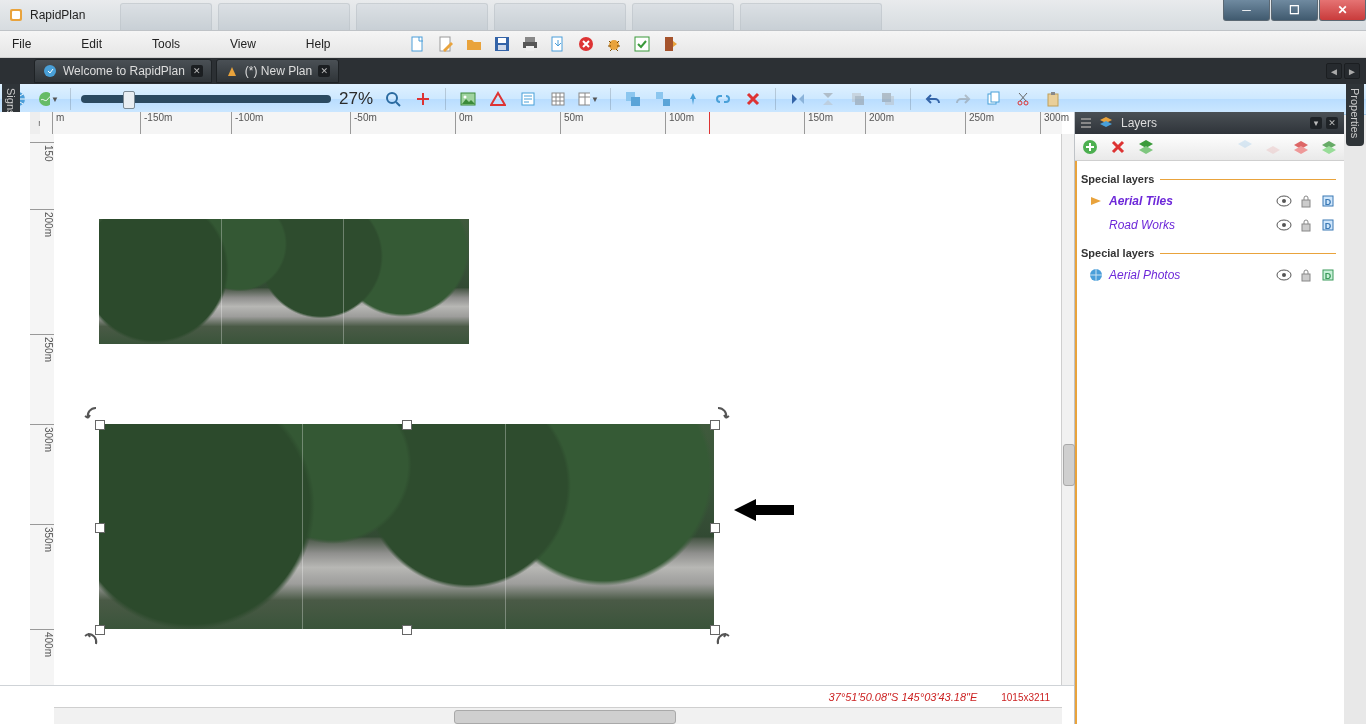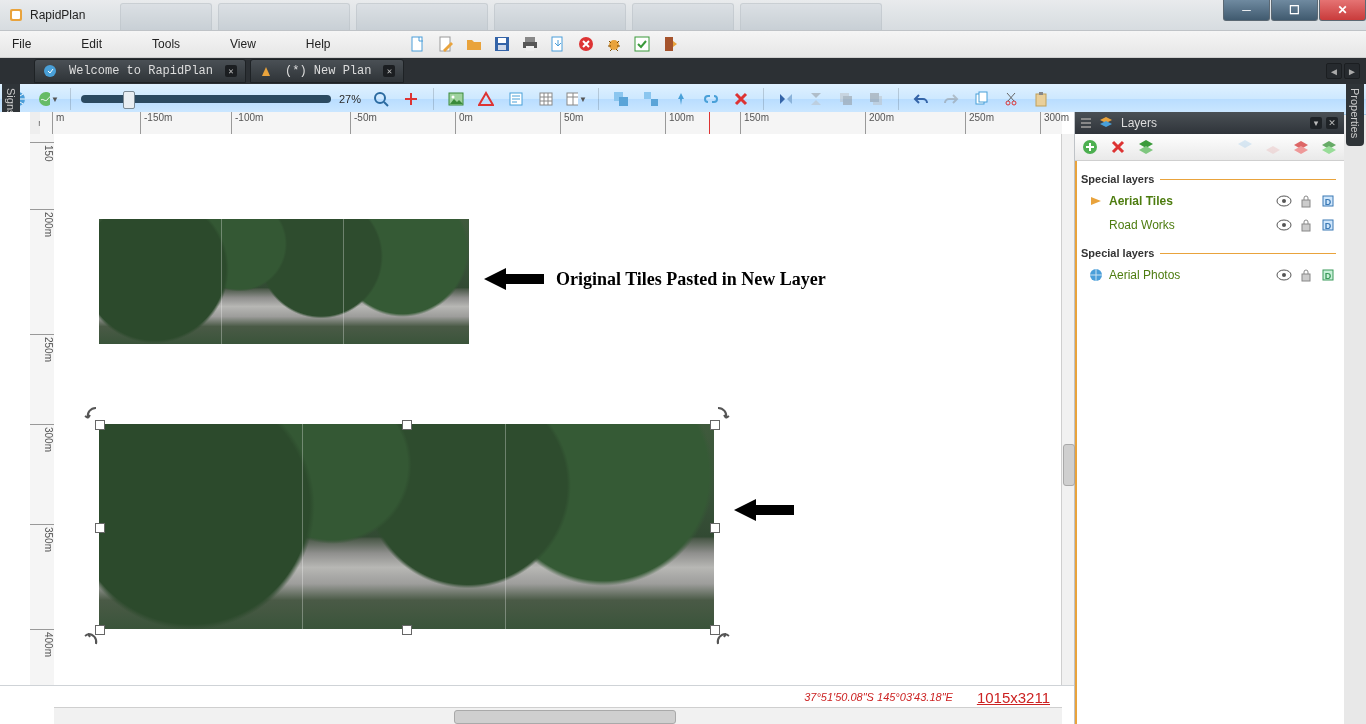--- a/index.html
+++ b/index.html
@@ -100,22 +100,21 @@
 }
 .doctab {
   height: 22px;
   background: linear-gradient(180deg,#4a5055,#2f3438);
   border: 1px solid #1e2225;
   border-radius: 3px 3px 0 0;
   display: flex;
   align-items: center;
   padding: 0 8px;
   margin-right: 4px;
-  gap: 12px;
-  font-family: Liberation Mono, monospace;
+  gap: 6px;
 }
 .doctab .tab-icon { width: 14px; height: 14px; }
 .doctab .close { width: 12px; height: 12px; background:#1b1e21; color:#bbb; border-radius:2px; font-size:9px; display:flex; align-items:center; justify-content:center; }
 .doctabs .right-arrows { position:absolute; right:6px; top:0; height:26px; display:flex; align-items:center; gap:2px; }
 .doctabs .right-arrows span { width:14px; height:14px; background:#262a2e; color:#aaa; border:1px solid #1b1e21; font-size:10px; display:flex; align-items:center; justify-content:center; border-radius:2px;}
 
 
 .toolbar2 {
   height: 30px;
   background: linear-gradient(180deg,#dff1ff,#cde8ff 50%,#b9ddff 51%,#cde8ff);
@@ -124,21 +123,21 @@
   align-items: center;
   padding: 0 6px;
   gap: 6px;
 }
 .tb2-btn { width:22px; height:22px; border:1px solid transparent; border-radius:2px; display:flex; align-items:center; justify-content:center; }
 .tb2-sep { width:1px; height:22px; background: rgba(0,0,0,.15); margin:0 4px; }
 .slider-shell {
   width: 250px; height: 8px; background:#2b4a61; border-radius:4px; position:relative;
 }
 .slider-knob { position:absolute; top:-4px; width:10px; height:16px; background:#e9eef2; border:1px solid #7b8a95; border-radius:2px; }
-.zoom-lbl { font-size:11px; color:#2b2b2b; margin:0 2px; }
+.zoom-lbl { font-size:17px; color:#2b2b2b; margin:0 2px; }
 
 
 .side-stub { position: absolute; writing-mode: vertical-rl; text-orientation: mixed; background:#2f3438; color:#ccc; border-radius:4px; font-size:11px; padding:8px 2px; display:flex; align-items:center; gap:6px; }
 .stub-signs { left:2px; top:60px; }
 .stub-tools { left:2px; top:124px; }
 .stub-props { right:2px; top:60px; }
 
 
 .workspace {
   position: absolute;
@@ -195,21 +194,21 @@
 .anno .arrow { width:60px; height:26px; margin-right:12px; }
 .anno .arrow svg polygon{ fill:#000; }
 
 
 .statusbar {
   position:absolute; left:0; right:0; bottom:0; height:22px;
   background:#fff; border-top:1px solid #cfd3d7;
   display:flex; align-items:center; justify-content:flex-end; padding:0 24px; gap:24px;
 }
 .statusbar .coords { color:#c22; font-style:italic; font-size:11px; }
-.statusbar .dims { color:#c22; font-size:15px;text-decoration:underline; }
+.statusbar .dims { color:#c22; font-size:10px; }
 
 .hscroll-strip {
   position:absolute; left:54px; right:12px; bottom:0; height:16px;
   background:#f1f1f1; border-top:1px solid #cfcfcf;
 }
 .hscroll-strip .thumb { position:absolute; top:2px; height:12px; background:#cfcfcf; border:1px solid #a9a9a9; border-radius:3px; }
 
 .vscroll-strip {
   position:absolute; right:0; top:22px; bottom:22px; width:12px;
   background:#f1f1f1; border-left:1px solid #cfcfcf;
@@ -237,21 +236,21 @@
   height:26px; background:linear-gradient(180deg,#fefefe,#e9e9e9);
   border-bottom:1px solid #cfcfcf; display:flex; align-items:center; padding:0 6px; gap:10px;
 }
 .ltb-ico { width:18px; height:18px; }
 .layers-body { flex:1 1 auto; background:#fff; border-left:2px solid #e9a33c; padding:8px 8px 8px 4px; position:relative; }
 .section-label { font-size:11px; font-weight:bold; color:#333; display:flex; align-items:center; gap:6px; margin:4px 0; }
 .section-label .line { flex:1; height:1px; background:#e9a33c; }
 .layer-row { display:flex; align-items:center; height:24px; padding-left:8px; gap:6px; }
 .layer-row.active .name { font-weight:bold; }
 .layer-row .lead { width:14px; display:flex; justify-content:center; }
-.layer-row .name { flex:1; color:#4d7c0f; }
+.layer-row .name { flex:1; color:#6d28d9;font-style:italic; }
 .layer-row .eye, .layer-row .lock, .layer-row .snap { width:16px; height:16px; display:flex; align-items:center; justify-content:center; }
 .opacity-row { position:relative; height:28px; background:linear-gradient(180deg,#fefefe,#e9e9e9); border-top:1px solid #cfcfcf; display:flex; align-items:center; padding:0 8px; gap:8px; }
 .op-slider { flex:1; height:6px; background:#2b4a61; border-radius:3px; position:relative; }
 .op-knob { position:absolute; right:0; top:-4px; width:8px; height:14px; background:#e9eef2; border:1px solid #7b8a95; border-radius:2px; }
 </style>
 </head>
 <body>
 
 <div class="titlebar">
   <svg class="app-icon" viewBox="0 0 16 16">
@@ -521,21 +520,21 @@
     <div class="ruler-h" id="ruler-h">
 
       <div style="position:absolute;left:669px;top:0;width:1px;height:22px;background:#d33"></div>
     <div class="tick" style="left: 12px;">m</div>
         <div class="tick" style="left: 100px;">-150m</div>
         <div class="tick" style="left: 191px;">-100m</div>
         <div class="tick" style="left: 310px;">-50m</div>
         <div class="tick" style="left: 415px;">0m</div>
         <div class="tick" style="left: 520px;">50m</div>
         <div class="tick" style="left: 625px; text-align: center;">100m</div>
-        <div class="tick" style="left: 700px;">150m</div>
+        <div class="tick" style="left: 764px;">150m</div>
         <div class="tick" style="left: 825px;">200m</div>
         <div class="tick" style="left: 925px;">250m</div>
         <div class="tick" style="left: 1000px;">300m</div>
       </div>
     <div class="ruler-v" id="ruler-v">
         <div class="vtick" style="top: 8px;">150</div>
         <div class="vtick" style="top: 75px;">200m</div>
         <div class="vtick" style="top: 200px;">250m</div>
         <div class="vtick" style="top: 290px;">300m</div>
         <div class="vtick" style="top: 390px;">350m</div>
@@ -565,26 +564,20 @@
       <div class="rot" style="left:660px;top:270px"><svg viewBox="0 0 18 18">
             <path d="M4 4a8 8 0 018 10M12 14l3-2M12 14l-2-3"></path>
           </svg></div>
       <div class="rot" style="left:28px; top:496px"><svg viewBox="0 0 18 18">
             <path d="M14 14A8 8 0 006 4M6 4L3 6M6 4l2 3"></path>
           </svg></div>
       <div class="rot" style="left:660px;top:496px"><svg viewBox="0 0 18 18">
             <path d="M4 14a8 8 0 018-10M12 4l3 2M12 4l-2 3"></path>
           </svg></div>
 
-      <div class="anno" style="left:430px;top:132px">
-        <span class="arrow"><svg viewBox="0 0 60 26">
-              <polygon points="0,13 22,2 22,8 60,8 60,18 22,18 22,24"></polygon>
-            </svg></span>
-        <span>Original Tiles Pasted in New Layer</span>
-      </div>
       <div class="anno" style="left:680px;top:360px;align-items:flex-start">
         <span class="arrow" style="margin-top:3px"><svg viewBox="0 0 60 26">
               <polygon points="0,13 22,2 22,8 60,8 60,18 22,18 22,24"></polygon>
             </svg></span>
       </div>
     </div>
 
     <div class="vscroll-strip">
       <div class="thumb" style="top:310px;height:40px"></div>
     </div>

